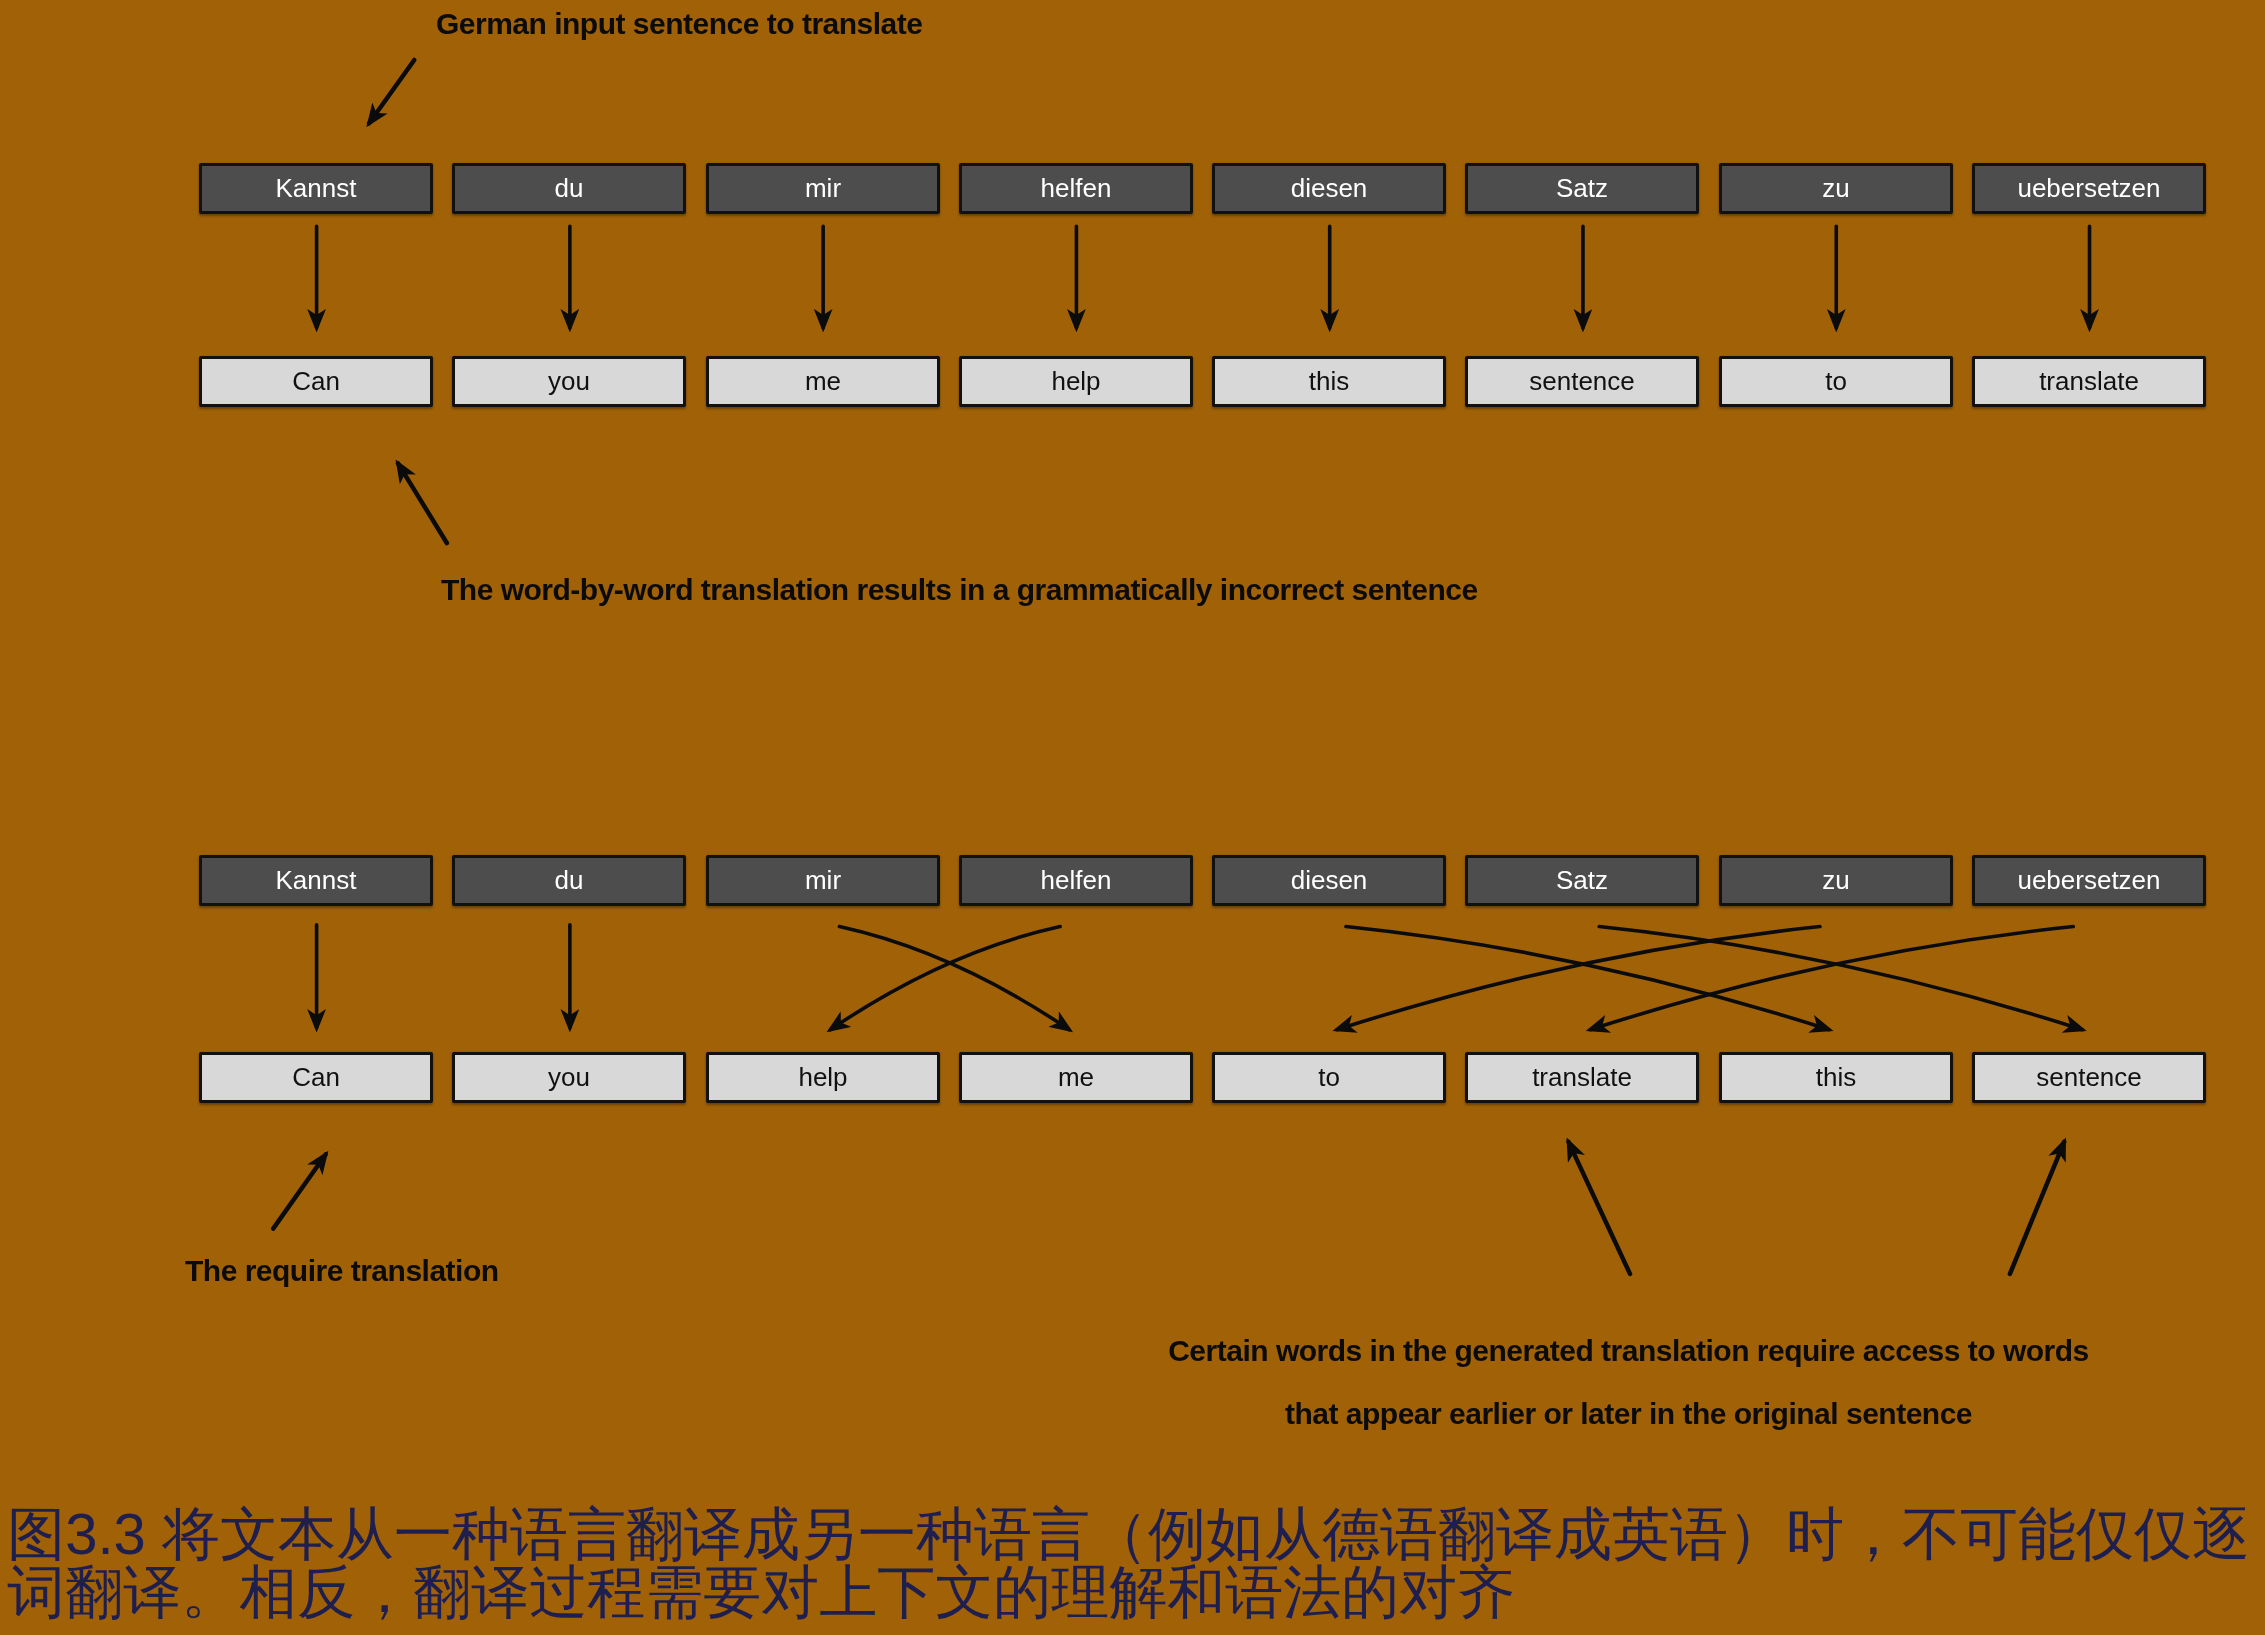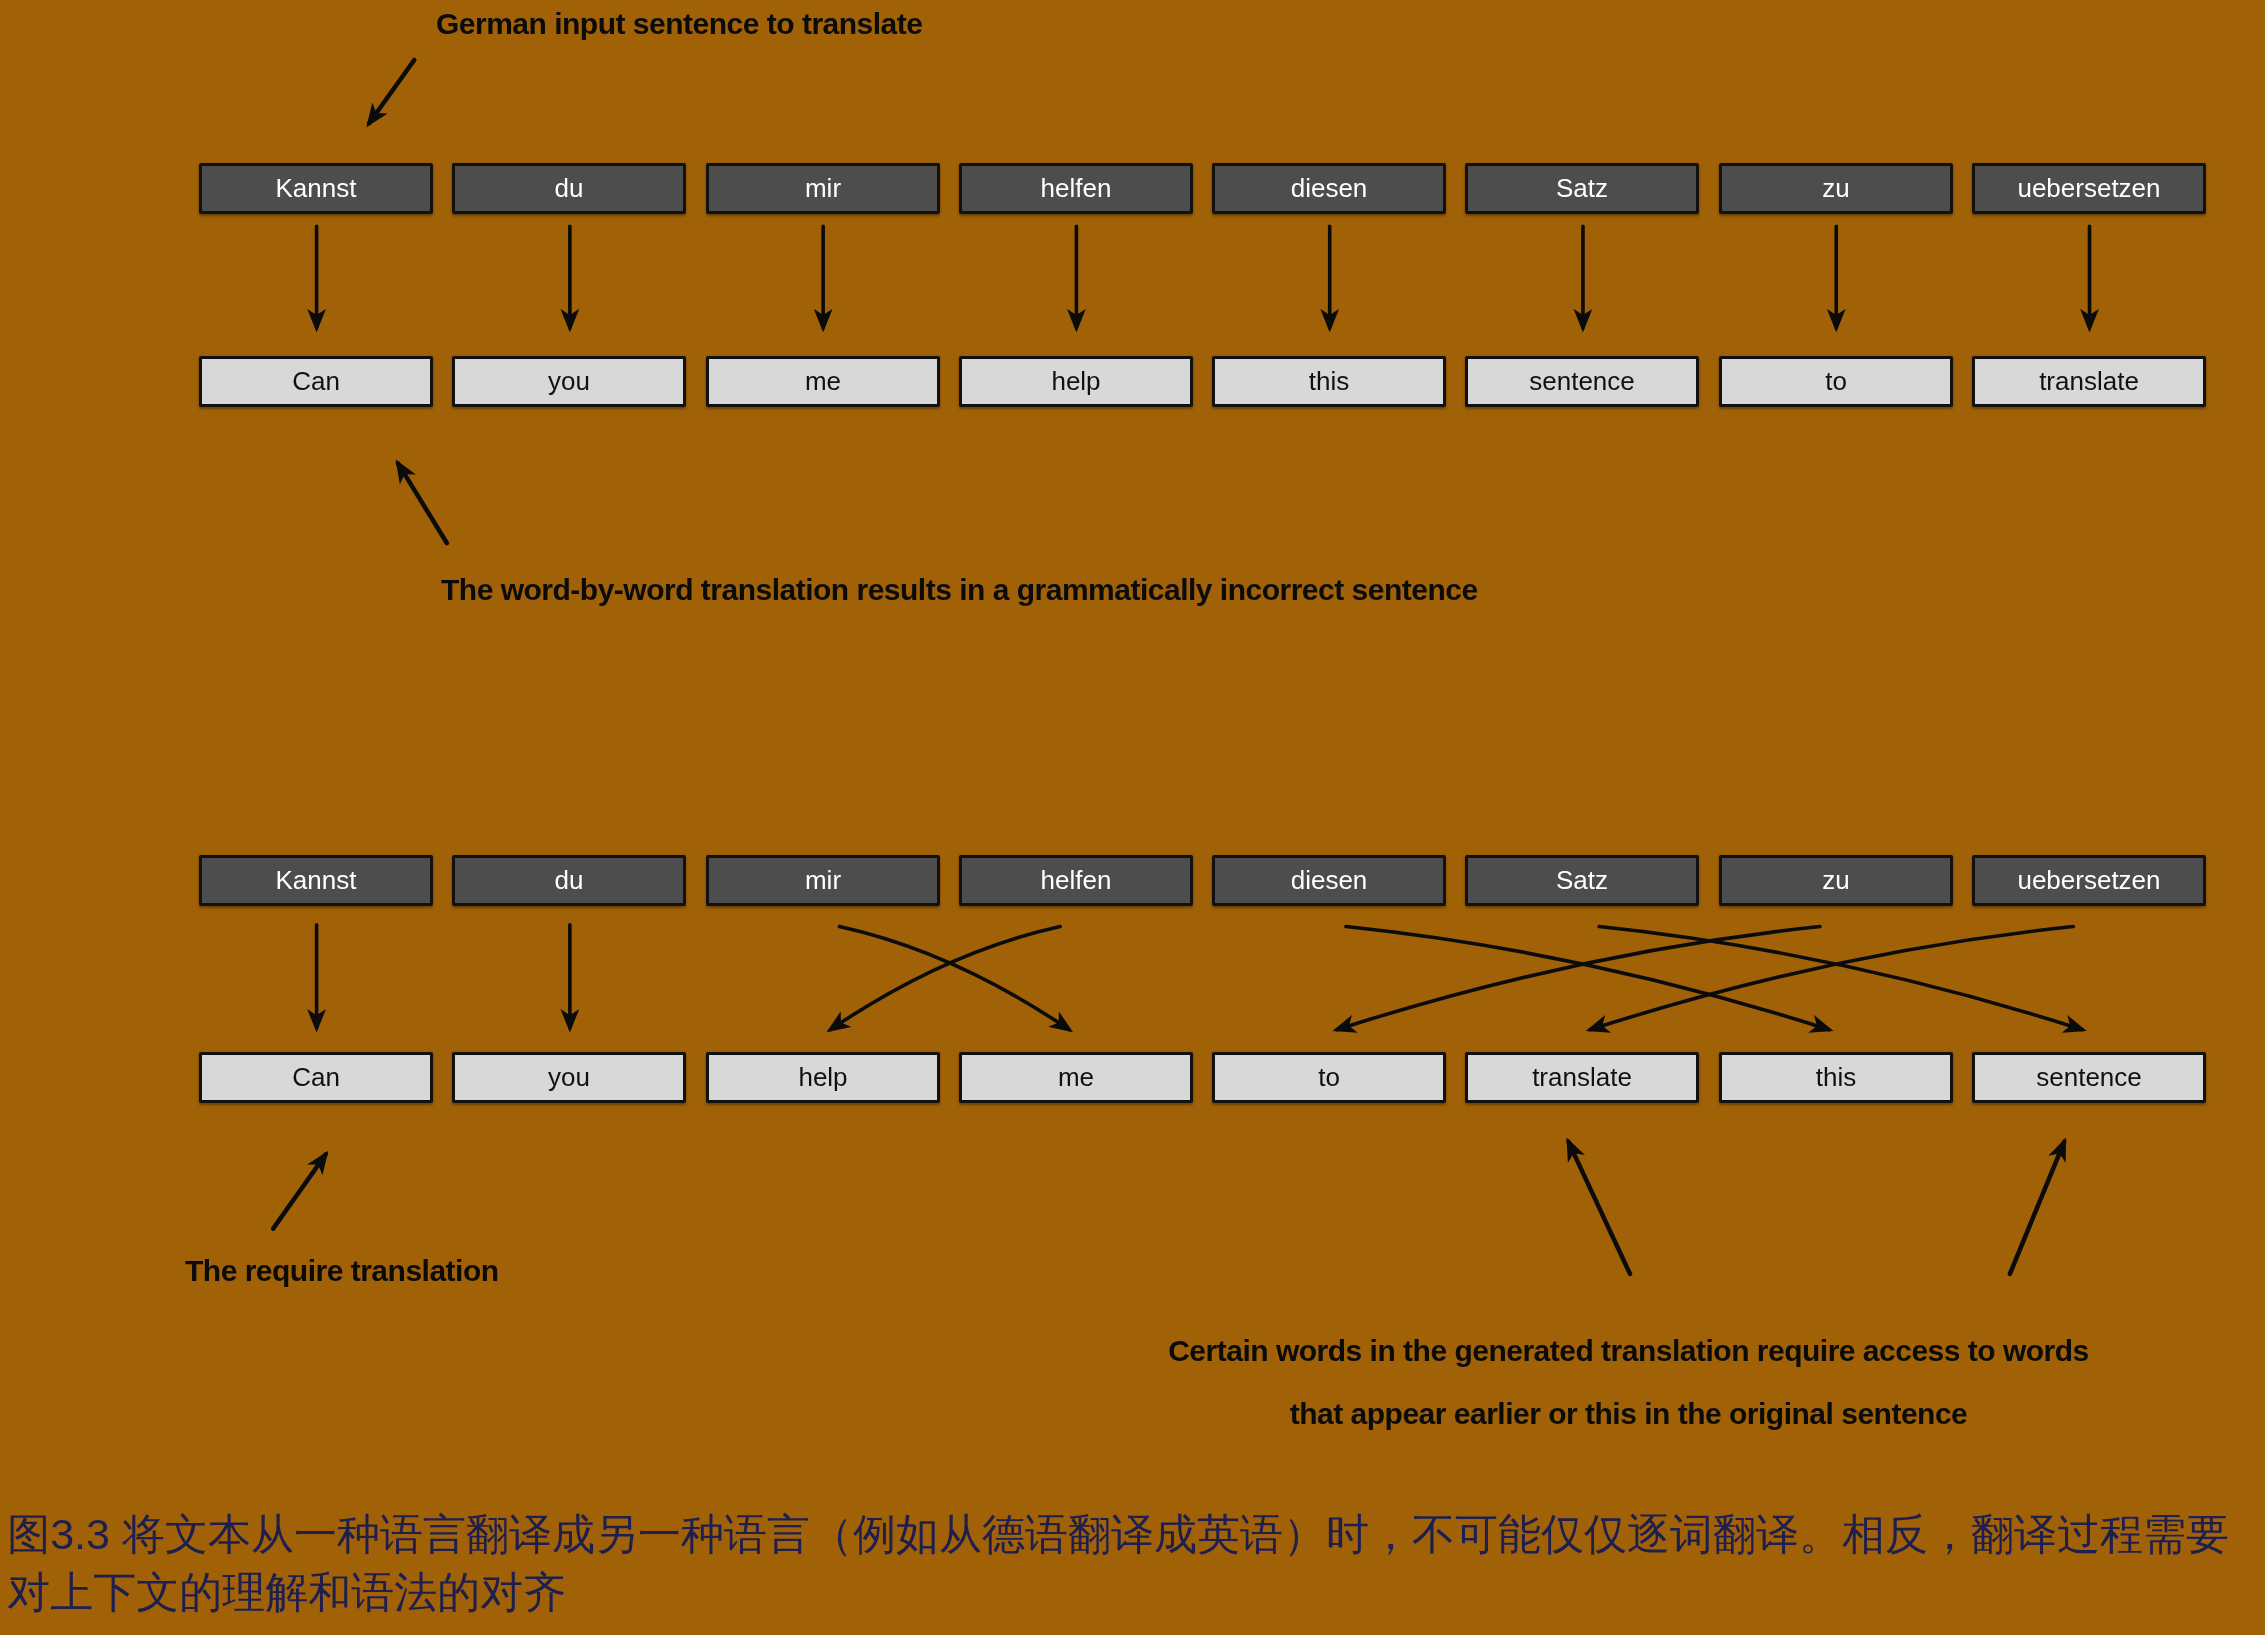--- a/index.html
+++ b/index.html
@@ -16,21 +16,21 @@
   .word-box.german{background:var(--german-bg,#4d4d4d);color:var(--german-fg,#ffffff);}
   .word-box.english{background:var(--english-bg,#d8d8d8);color:var(--english-fg,#111111);}
   .annotation{
     position:absolute;font-weight:bold;font-size:30px;color:#0b0b0b;
     letter-spacing:-0.5px;white-space:nowrap;
   }
   #annotation-context{white-space:normal;text-align:center;line-height:63px;}
   #arrows{position:absolute;left:0;top:0;}
   #figure-caption{
     position:absolute;left:7.2px;top:1505px;width:2251px;
-    font-size:43px;line-height:58px;font-weight:normal;
+    font-size:58px;line-height:58px;font-weight:normal;
   }
 </style>
 </head>
 <body>
 
 <div id="stage">
 
   <svg id="arrows" width="2265" height="1636" viewBox="0 0 2504 1808">
     <defs>
       <marker id="ah" viewBox="0 0 10 8" markerWidth="26" markerHeight="21" refX="8" refY="4" orient="auto" markerUnits="userSpaceOnUse">
@@ -63,21 +63,21 @@
   </svg>
 
   <div class="annotation" id="annotation-input" style="left:436px;top:7.2px;">German input sentence to translate</div>
 
   <div class="annotation" id="annotation-word-by-word" style="left:441px;top:525px;margin-top:48px;">The word-by-word translation results in a grammatically incorrect sentence</div>
 
   <div class="annotation" id="annotation-correct" style="left:185px;top:1254px;">The require translation</div>
 
   <div class="annotation" id="annotation-context" style="left:1057px;top:1319px;width:1143px;">
     <div>Certain words in the generated translation require access to words</div>
-    <div>that appear earlier or this in the original sentence</div>
+    <div>that appear earlier or later in the original sentence</div>
   </div>
 
   <div id="figure-caption" style="color: rgb(30, 30, 79);">图3.3 将文本从一种语言翻译成另一种语言（例如从德语翻译成英语）时，不可能仅仅逐词翻译。相反，翻译过程需要对上下文的理解和语法的对齐</div>
 
 <div class="word-box german" style="left: 199px; top: 163px;">Kannst</div>
     <div class="word-box german" style="left: 452px; top: 163px;">du</div>
     <div class="word-box german" style="left: 706px; top: 163px;">mir</div>
     <div class="word-box german" style="left: 959px; top: 163px;">helfen</div>
     <div class="word-box german" style="left: 1212px; top: 163px;">diesen</div>
     <div class="word-box german" style="left: 1465px; top: 163px;">Satz</div>

